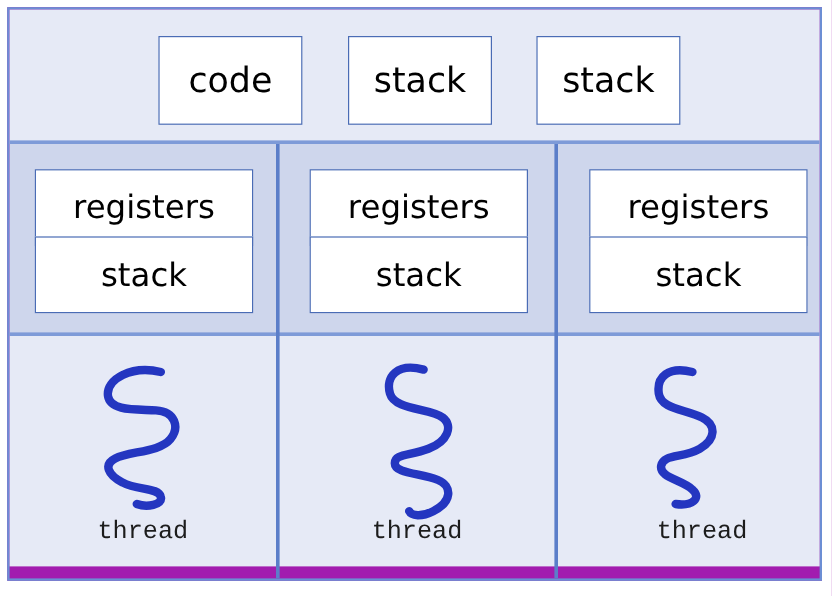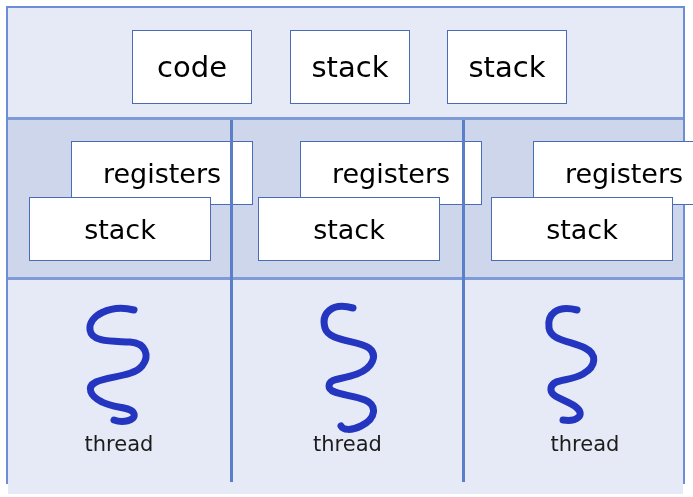--- a/index.html
+++ b/index.html
@@ -40,22 +40,23 @@
     border-bottom: 3px solid #7e9bd8;
   }
   .band-percpu {
     top: 112px;
     height: 160px;
     background: #ced6ec;
     border-bottom: 3px solid #7e9bd8;
   }
   .band-threads {
     top: 272px;
-    height: 214px;
+    height: 192px;
     background: #e6eaf6;
+    font-family: Liberation Mono, monospace;
   }
 
   
   .divider {
     position: absolute;
     width: 3px;
     background: #5b7ec9;
     top: 112px;
     height: 362px;
   }
@@ -78,21 +79,20 @@
   
   .box-code  { left: 124px; top: 22px; width: 120px; height: 74px; font-size: 29px; }
   .box-data  { left: 282px; top: 22px; width: 120px; height: 74px; font-size: 29px; }
   .box-files { left: 439px; top: 22px; width: 120px; height: 74px; font-size: 29px; }
 
   
   .box-reg {
     top: 21px;
     height: 64px;
     font-size: 27px;
-    margin-left: 42px;
   }
   .box-stack {
     top: 77px;
     height: 64px;
     font-size: 27px;
   }
   .col0 .box-reg, .col0 .box-stack { left: 21px;  width: 182px; }
   .col1 .box-reg, .col1 .box-stack { left: 25px;  width: 182px; }
   .col2 .box-reg, .col2 .box-stack { left: 26px;  width: 182px; }
 

